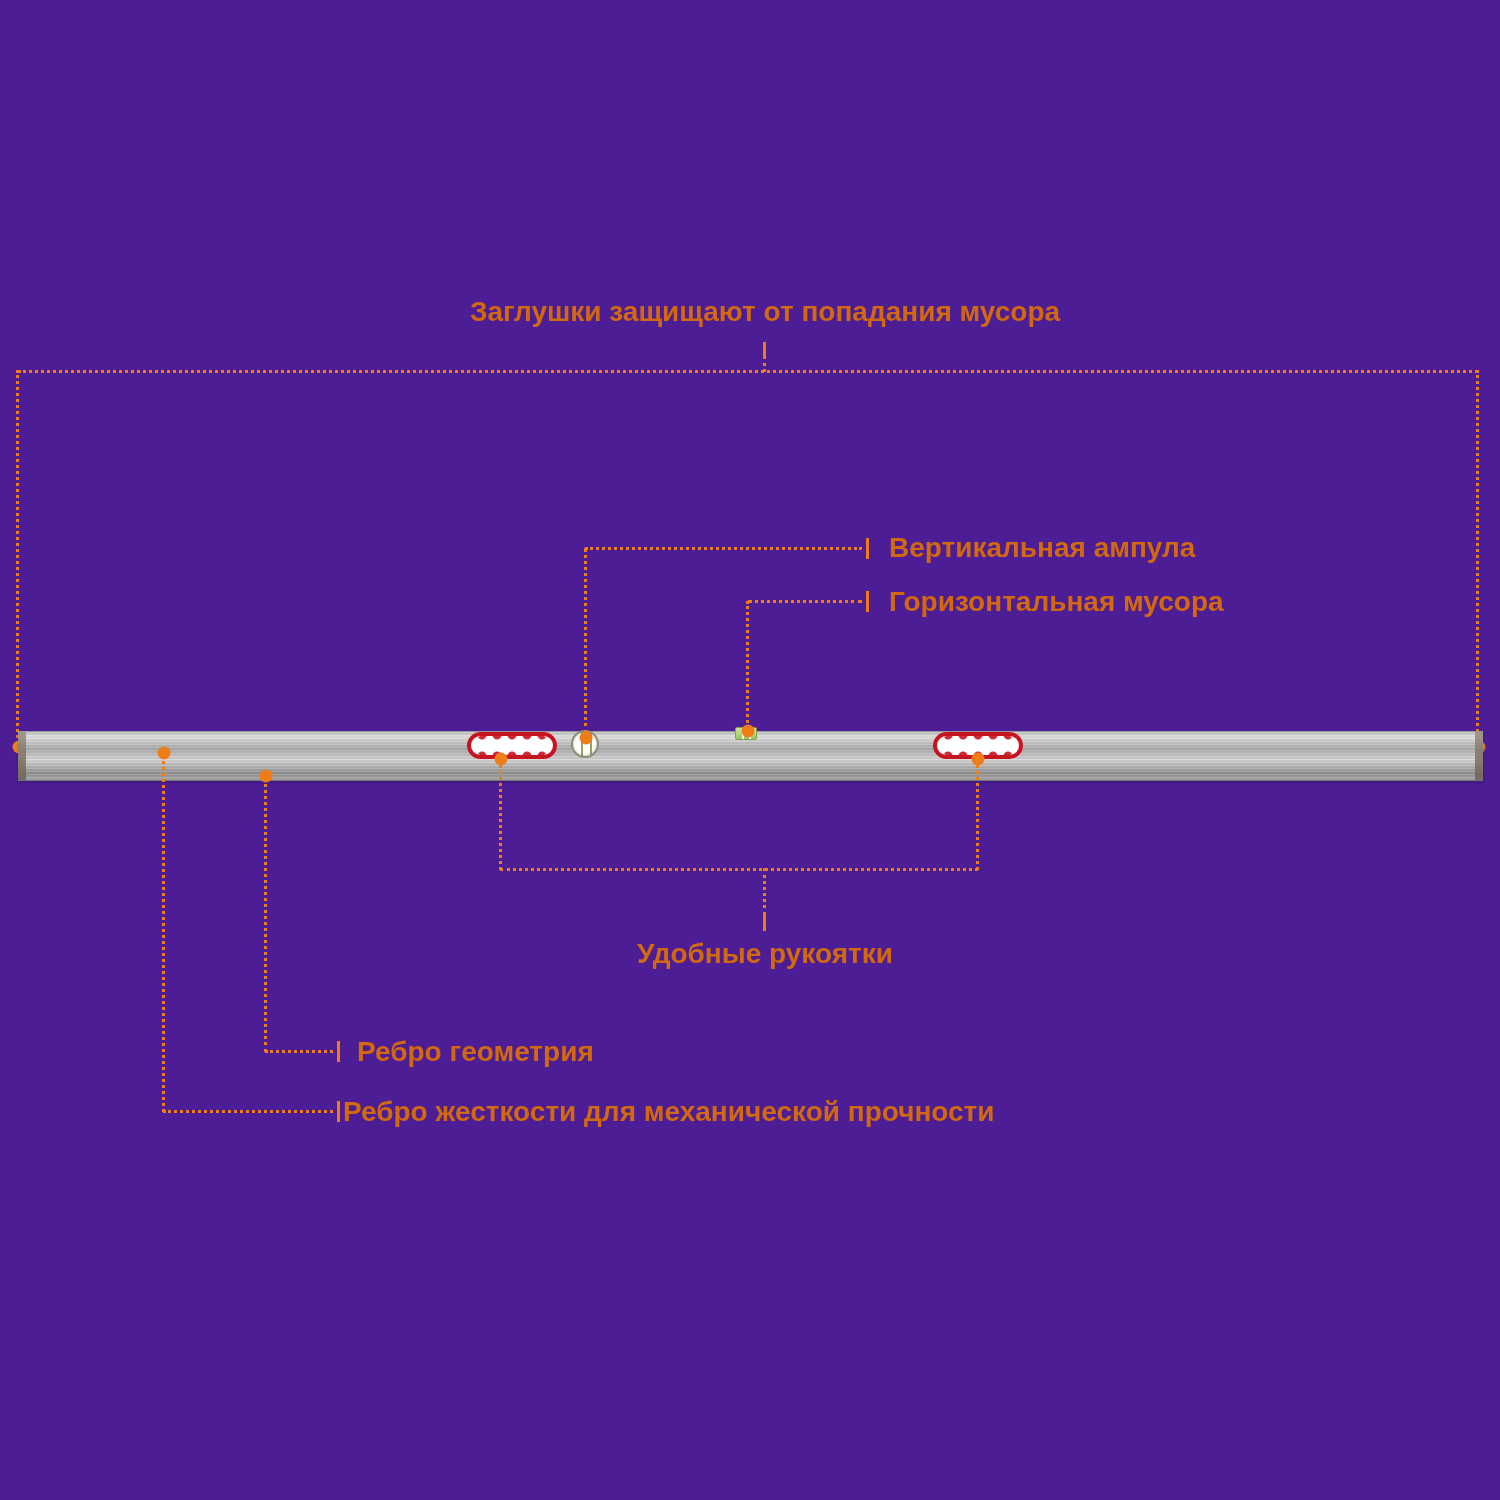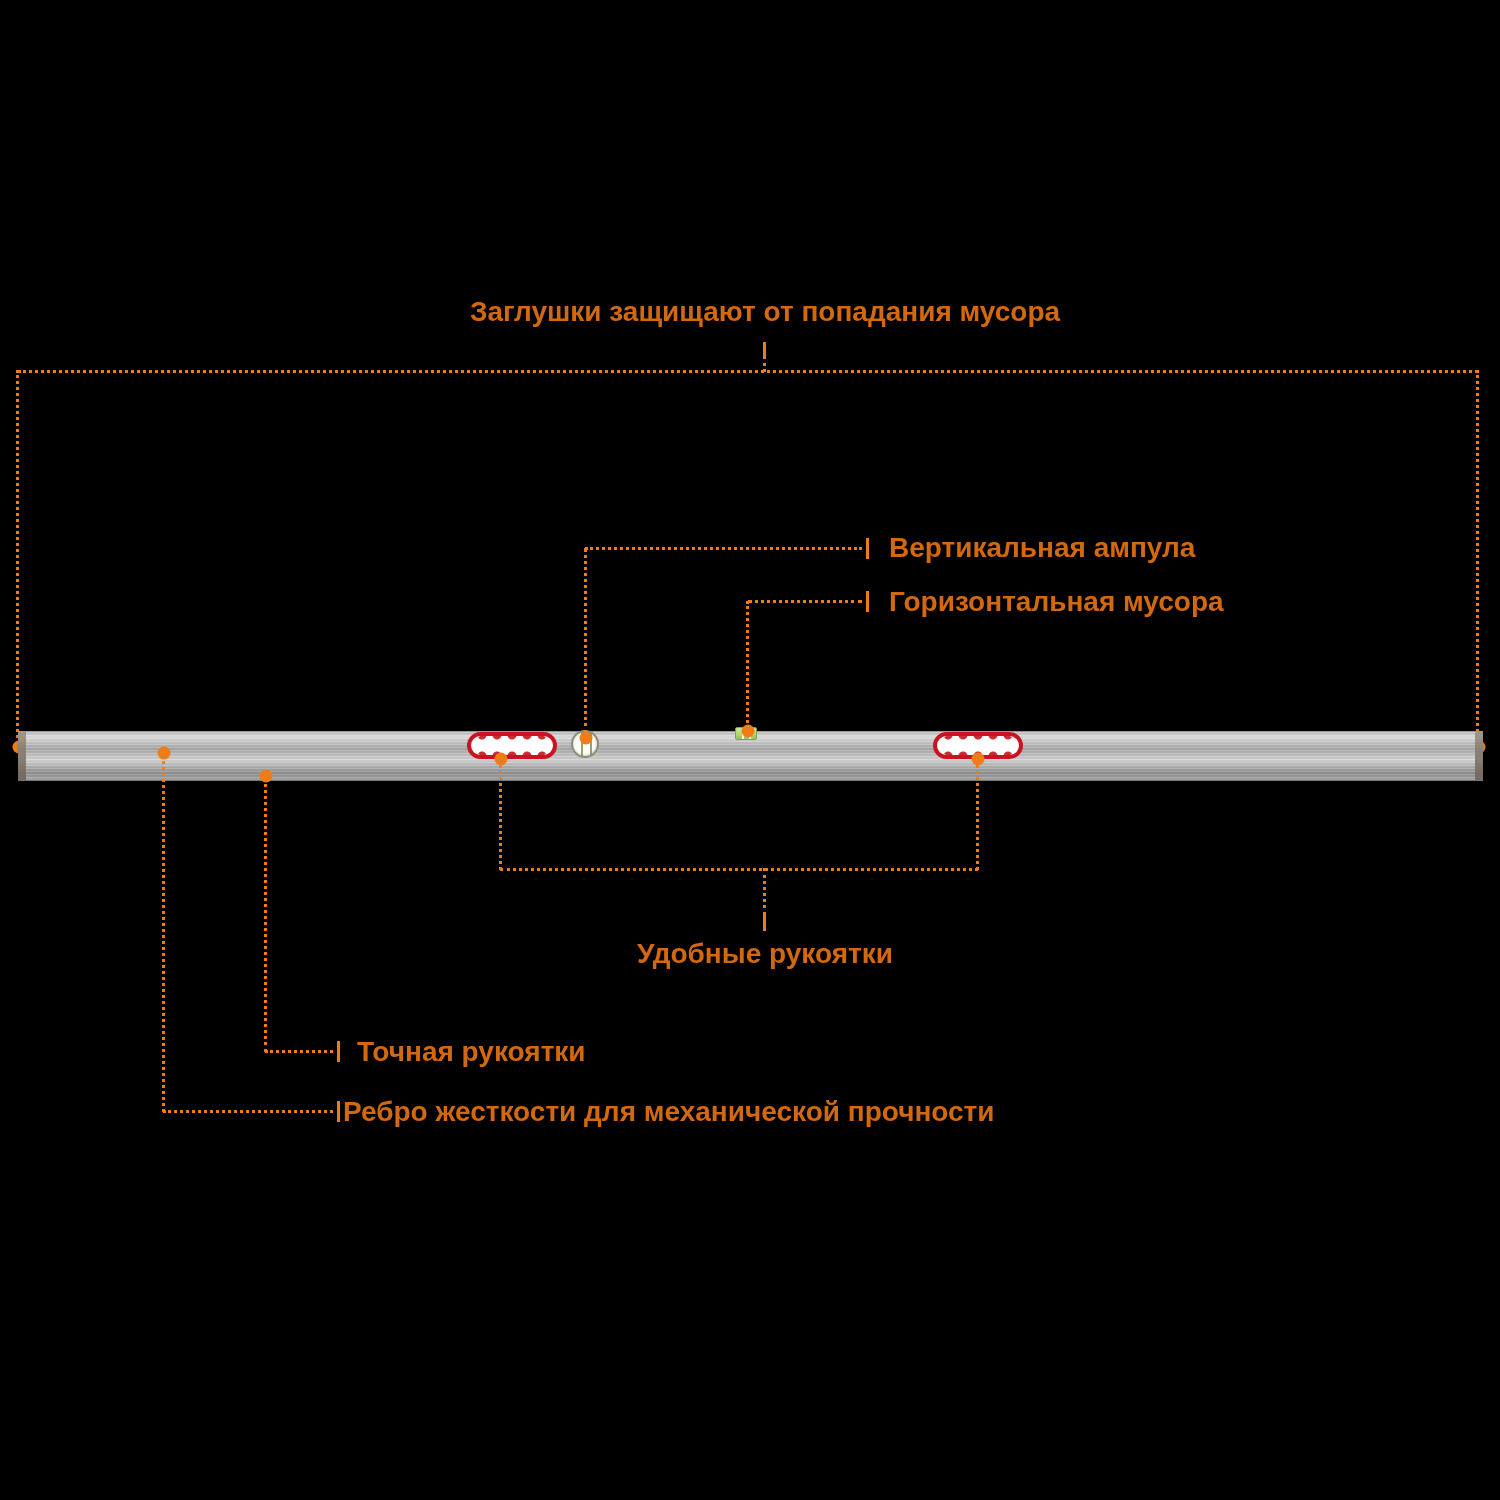--- a/index.html
+++ b/index.html
@@ -1,19 +1,19 @@
 <!DOCTYPE html>
 <html><head>
 <meta charset="utf-8">
 <style>
   html,body{margin:0;padding:0;background:#fff;}
   #canvas{
     position:relative;
     width:1500px;height:1500px;
-    background:#000000;
+    background:#4c1d95;
     font-family:"Liberation Sans", sans-serif;
     overflow:hidden;
   }
   .label{
     position:absolute;
     color:#d2690e;
     font-size:28px;
     font-weight:600;
     white-space:nowrap;
     line-height:1.1;
@@ -139,21 +139,21 @@
   <div class="dot-v" style="left:976px;top:760px;height:110px;"></div>
   <div class="dot-h" style="left:500px;top:868px;width:478px;"></div>
   <div class="dot-v" style="left:763px;top:868px;height:47px;"></div>
   <div class="tick-v" style="left:763px;top:915px;height:16px;"></div>
   <div class="label center" style="left:565px;top:939px;width:400px;">Удобные рукоятки</div>
 
   <div class="dot" style="left:266px;top:776px;"></div>
   <div class="dot-v" style="left:264px;top:777px;height:275px;"></div>
   <div class="dot-h" style="left:265px;top:1050px;width:68px;"></div>
   <div class="tick-v" style="left:337px;top:1041px;height:21px;"></div>
-  <div class="label" style="left:357px;top:1037px;">Точная рукоятки</div>
+  <div class="label" style="left:357px;top:1037px;">Ребро геометрия</div>
 
   <div class="dot" style="left:164px;top:753px;"></div>
   <div class="dot-v" style="left:162px;top:754px;height:358px;"></div>
   <div class="dot-h" style="left:163px;top:1110px;width:170px;"></div>
   <div class="tick-v" style="left:337px;top:1101px;height:21px;"></div>
   <div class="label" style="left:343px;top:1097px;">Ребро жесткости для механической прочности</div>
 
 </div>
 
 </body></html>

